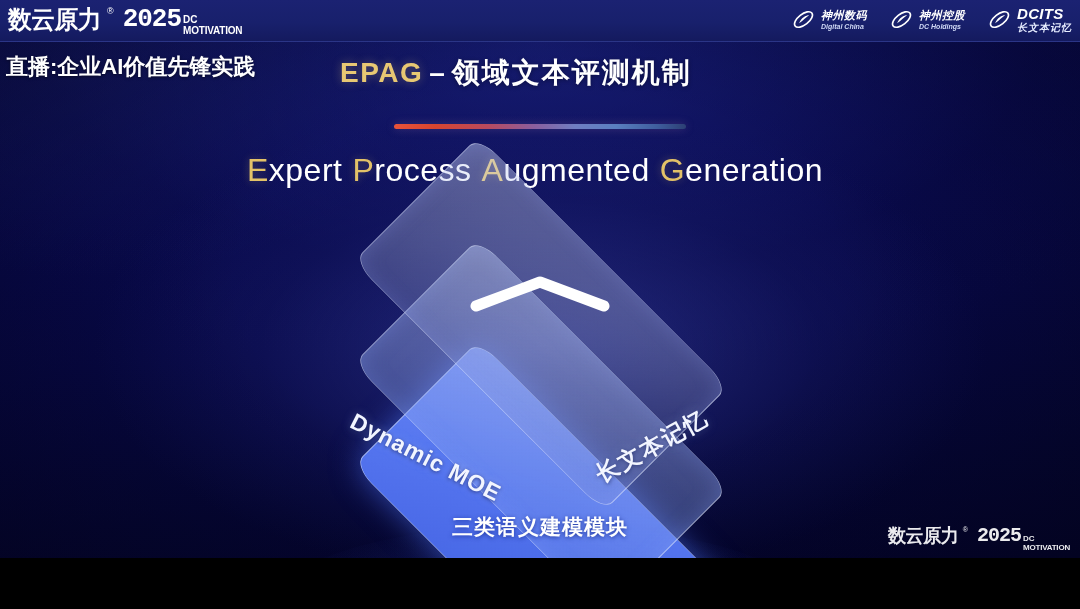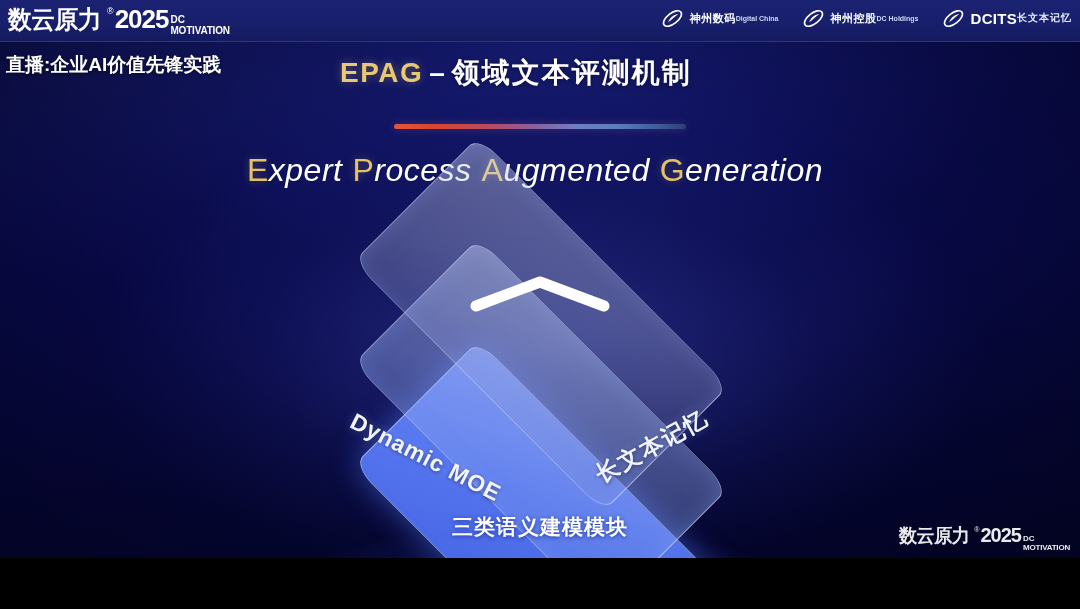--- a/index.html
+++ b/index.html
@@ -60,27 +60,27 @@
     transform: scaleX(0.95);
     transform-origin: left center;
   }
   .brand-reg {
     font-size: 9px;
     color: #ffffff;
     line-height: 12px;
     margin-left: 1px;
   }
   .brand-year {
-    font-family: Liberation Sans, sans-serif;
+    font-family: Liberation Mono, monospace;
     font-size: 26px;
     font-weight: bold;
     color: #ffffff;
     letter-spacing: -1px;
     line-height: 28px;
-    margin-left: 1px;
+    margin-left: 9px;
   }
   .brand-dc-wrap {
     display: flex;
     flex-direction: column;
     margin-left: 2px;
     margin-top: 10px;
   }
   .brand-dc {
     font-size: 10px;
     font-weight: bold;
@@ -109,22 +109,23 @@
     align-items: center;
     gap: 5px;
   }
   .swirl {
     width: 25px;
     height: 25px;
     flex: 0 0 auto;
   }
   .partner-txt {
     display: flex;
-    flex-direction: row;
+    flex-direction: column;
     line-height: 1;
+    font-style: italic;
   }
   .partner-cn {
     font-size: 11px;
     font-weight: bold;
     color: #ffffff;
     letter-spacing: 0.5px;
     white-space: nowrap;
   }
   .partner-en {
     font-size: 7px;
@@ -143,21 +144,21 @@
     font-size: 10px;
     color: #e6ecff;
     margin-top: 2px;
     letter-spacing: 1px;
   }
 
   
   .live-banner {
     position: absolute;
     left: 6px; top: 52px;
-    font-size: 19px;
+    font-size: 22px;
     font-weight: bold;
     color: #ffffff;
     letter-spacing: 0px;
     white-space: nowrap;
     text-shadow: 0 1px 3px rgba(0,0,0,0.55);
   }
 
   
   .main-title {
     position: absolute;
@@ -207,21 +208,20 @@
     font-weight: normal;
     white-space: nowrap;
     letter-spacing: 0.5px;
   }
   .sub-cap {
     color: #e3c268;
     text-shadow: 0 0 8px rgba(227,194,104,0.3);
   }
   .sub-rest {
     color: #ffffff;
-    font-style: italic;
   }
   .sub-word { margin-right: 10px; }
 
   
   .stack {
     position: absolute;
     left: 290px; top: 225px;
     width: 500px;
     height: 365px;
   }

